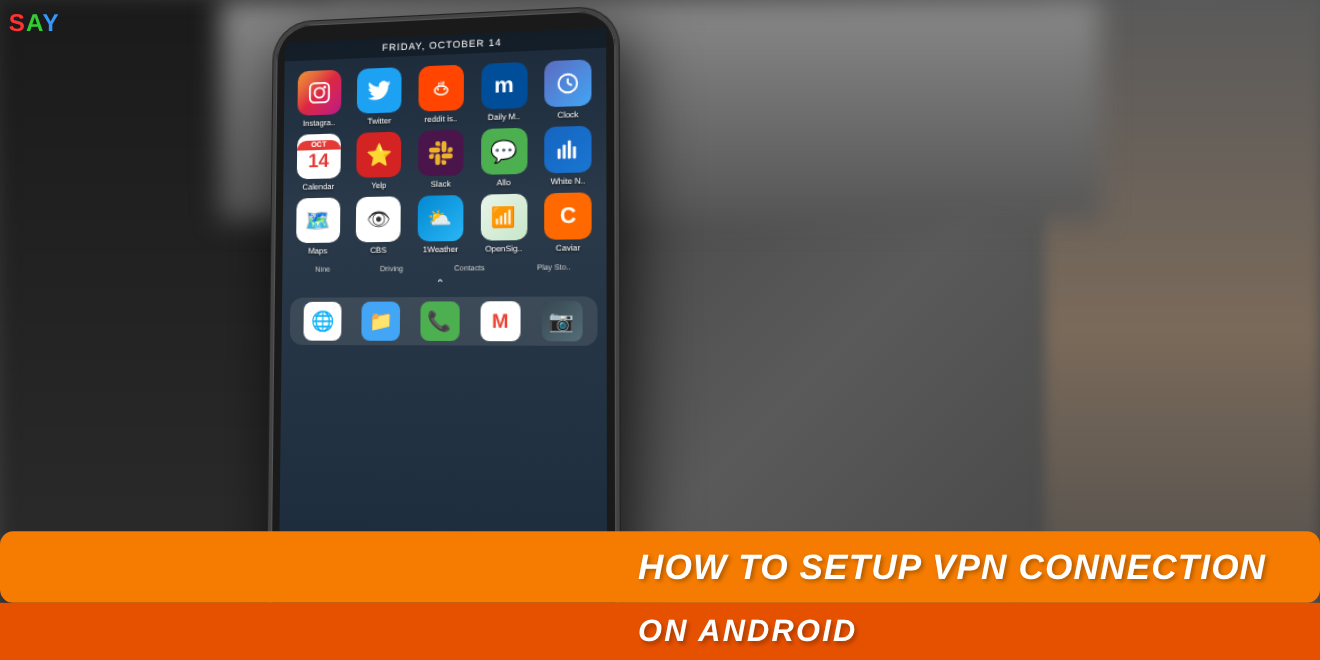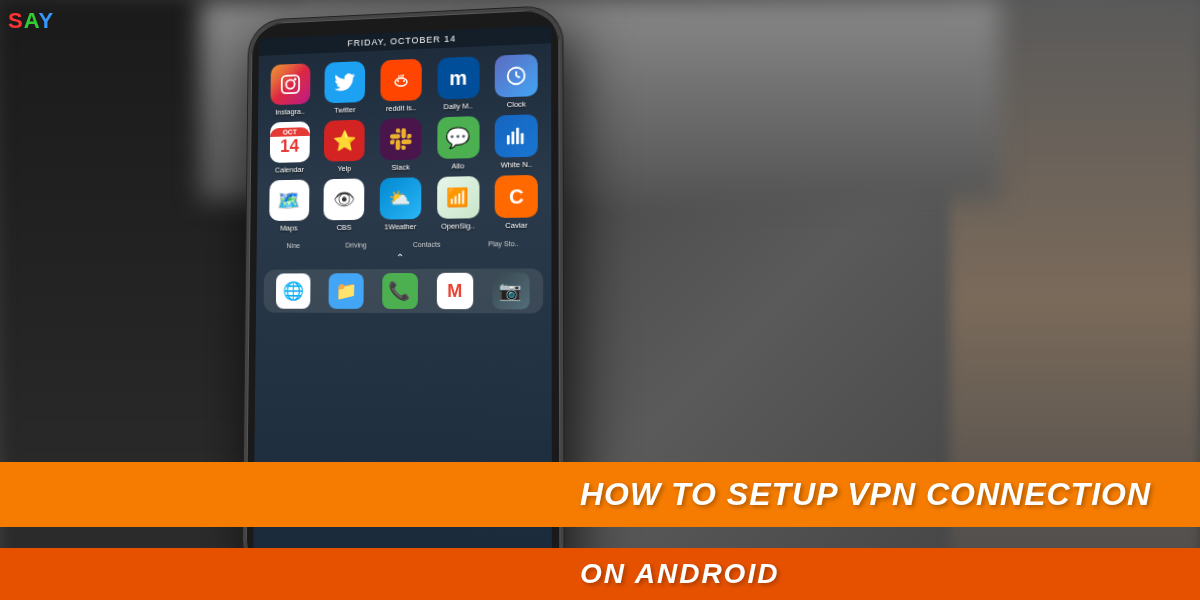--- a/index.html
+++ b/index.html
@@ -209,39 +209,39 @@
       left: 0;
       right: 0;
       z-index: 20;
     }
 
     .banner-main {
       background: #f57c00;
       padding: 14px 20px 14px 580px;
       display: flex;
       align-items: center;
+      border-radius: 12px;
     }
 
     .banner-line1 {
       color: #fff;
       font-size: 32px;
       font-weight: 900;
       text-transform: uppercase;
       letter-spacing: 1px;
       font-style: italic;
       text-shadow: 2px 2px 4px rgba(0,0,0,0.3);
       white-space: nowrap;
     }
 
     .banner-line2-wrap {
       background: #e65100;
       padding: 10px 20px 10px 580px;
       display: flex;
       align-items: flex-start;
-      margin-top: 21px;
     }
 
     .banner-line2 {
       color: #fff;
       font-size: 28px;
       font-weight: 900;
       text-transform: uppercase;
       letter-spacing: 2px;
       font-style: italic;
       text-shadow: 2px 2px 4px rgba(0,0,0,0.3);

